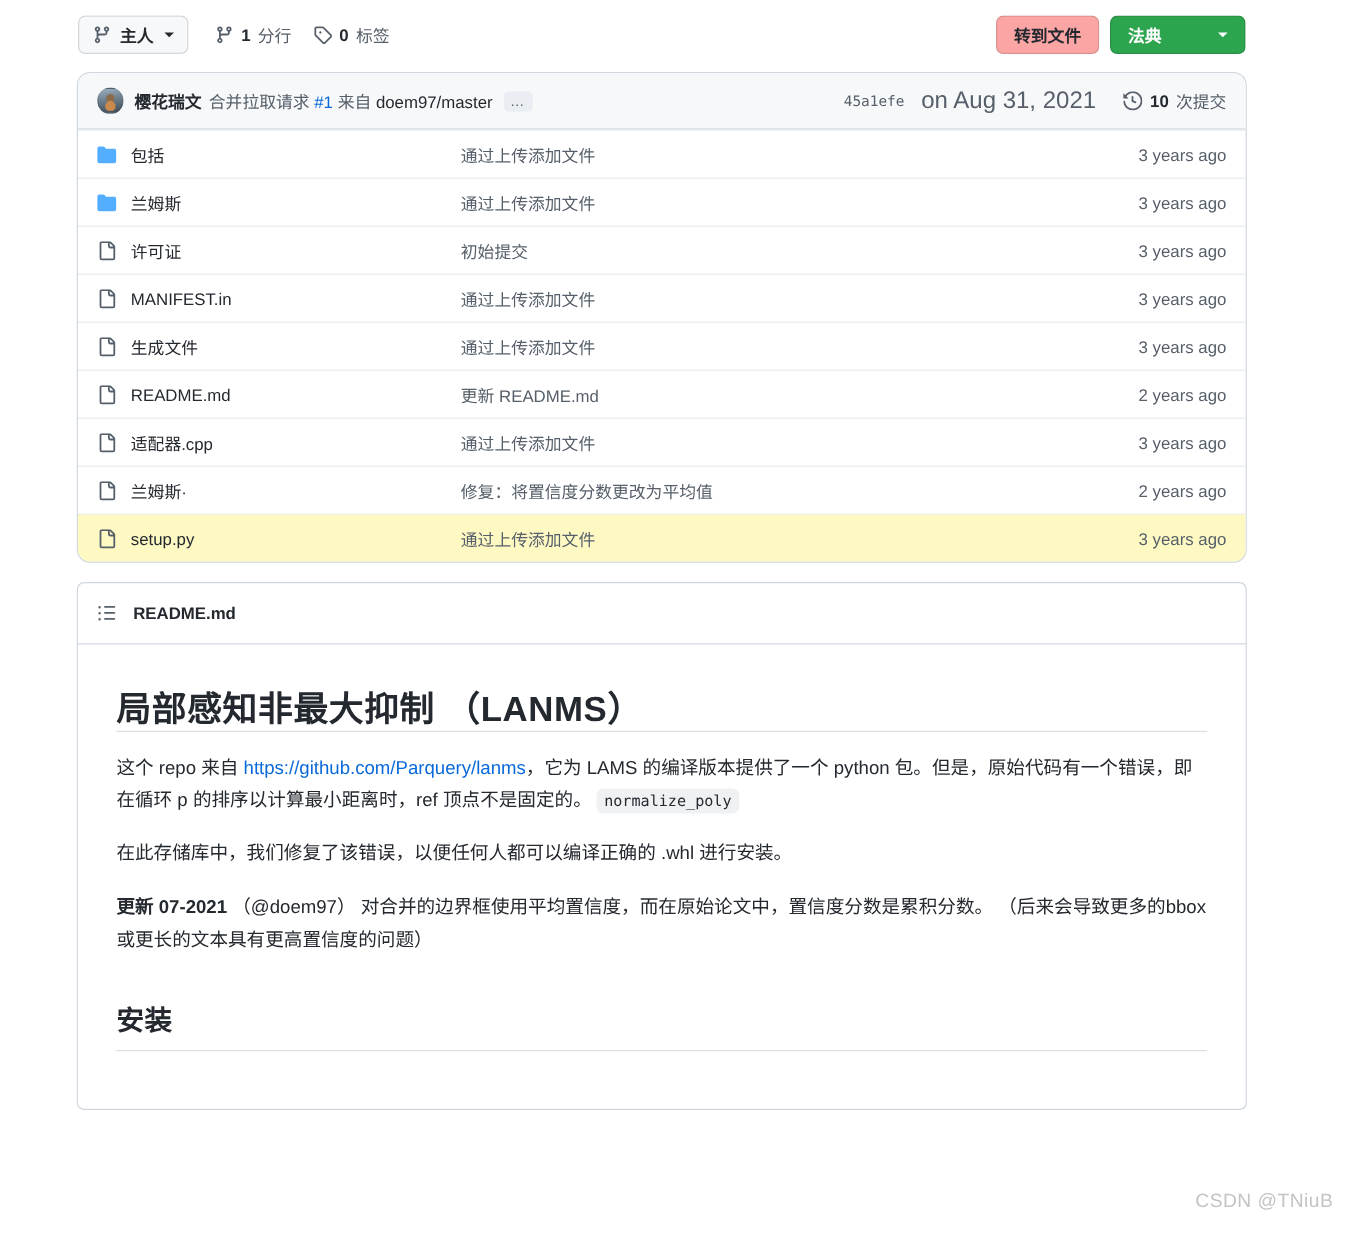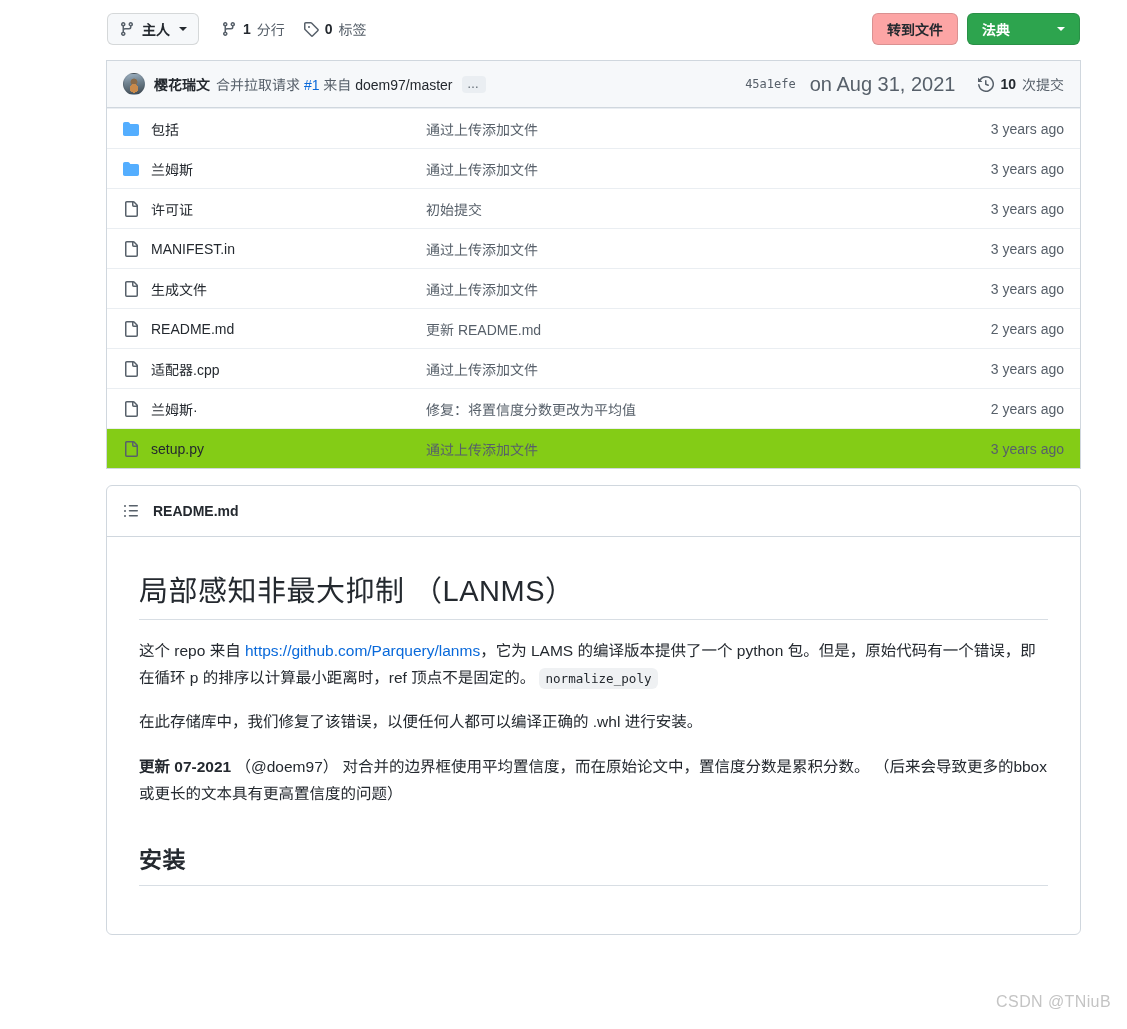--- a/index.html
+++ b/index.html
@@ -16,21 +16,21 @@
     -webkit-font-smoothing: antialiased;
   }
   .page {
     width: 1127px;
     height: 1029px;
     position: relative;
     overflow: hidden;
   }
   .container {
     width: 975px;
-    margin-left: 106px;
+    margin-left: 64px;
     padding-top: 8px;
   }
 
   
   .toolbar {
     display: flex;
     align-items: center;
     height: 42px;
     padding: 0 1px;
   }
@@ -101,21 +101,21 @@
     width: 0; height: 0;
     border-left: 4px solid transparent;
     border-right: 4px solid transparent;
     border-top: 4px solid #ffffff;
     margin-left: 3px;
   }
 
   
   .filebox {
     border: 1px solid #d0d7de;
-    border-radius: 0;
+    border-radius: 11px;
     margin-top: 10px;
     overflow: hidden;
     background: #fff;
   }
   .commit-bar {
     display: flex;
     align-items: center;
     height: 47px;
     padding: 0 16px;
     background: #f6f8fa;
@@ -181,21 +181,21 @@
 
   .file-row {
     display: flex;
     align-items: center;
     height: 40px;
     padding: 0 16px;
     border-top: 1px solid #eaeef2;
     font-size: 14px;
   }
   .file-row:first-of-type { border-top: none; }
-  .file-row.alt { background: #84cc16; }
+  .file-row.alt { background: #fef9c3; }
   .file-icon { width: 16px; height: 16px; flex: 0 0 16px; display: block; margin-right: 12px; }
   .file-name {
     width: 275px;
     color: #24292f;
     cursor: pointer;
     white-space: nowrap;
     overflow: hidden;
     text-overflow: ellipsis;
   }
   .file-msg {
@@ -225,23 +225,23 @@
     align-items: center;
     gap: 14px;
     height: 51px;
     padding: 0 16px;
     border-bottom: 1px solid #d0d7de;
   }
   .readme-title { font-size: 14px; font-weight: 600; color: #24292f; }
   .readme-body { padding: 30px 32px 42px 32px; }
   .md-h1 {
     font-size: 29px;
-    font-weight: 400;
+    font-weight: 700;
     margin: 0 0 6px 0;
-    padding-bottom: 10px;
+    padding-bottom: 0;
     border-bottom: 1px solid #d8dee4;
     color: #24292f;
     letter-spacing: 0.5px;
   }
   .md-h2 {
     font-size: 23px;
     font-weight: 700;
     margin: 34px 0 6px 0;
     padding-bottom: 10px;
     border-bottom: 1px solid #d8dee4;

